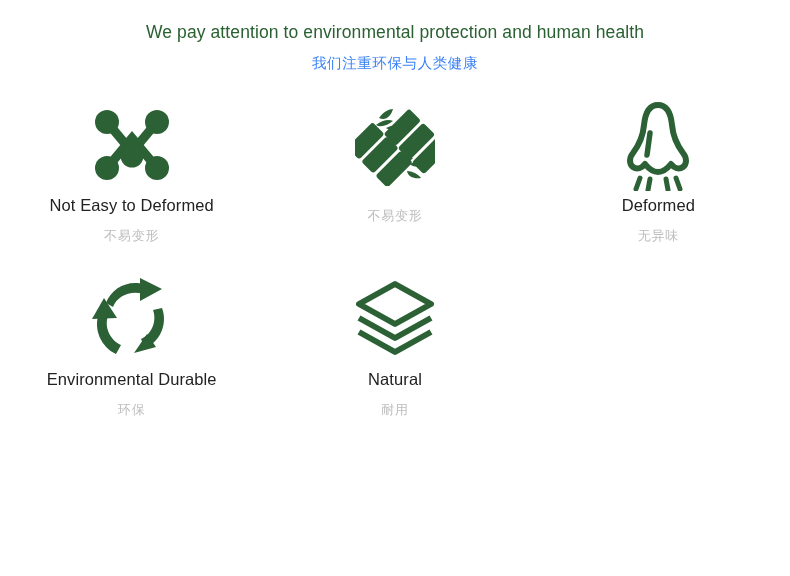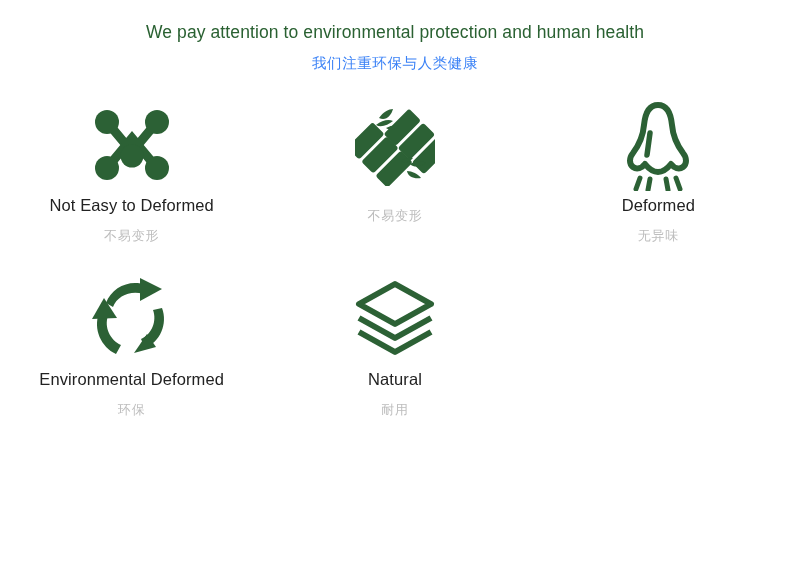--- a/index.html
+++ b/index.html
@@ -185,21 +185,21 @@
             <path d="M66 72 L44 78 L57 59 Z"></path>
 
             <path d="M26 79
                      C11 72 3 54 9 38
                      L18 41
                      C14 52 20 65 31 70 Z"></path>
             <path d="M2 44 L14 23 L27 43 Z"></path>
           </g>
         </svg>
       </div>
-      <div class="label-en">Environmental Deformed</div>
+      <div class="label-en">Environmental Durable</div>
       <div class="label-cn">环保</div>
     </div>
 
     <div class="cell row2">
       <div class="icon-wrap">
         <svg width="84" height="78" viewBox="0 0 84 78">
           <g stroke="#2c6135" stroke-width="6" fill="none" stroke-linejoin="round">
             <path d="M42 6 L78 26 L42 46 L6 26 Z"></path>
             <path d="M6 40 L42 60 L78 40"></path>
             <path d="M6 54 L42 74 L78 54"></path>

